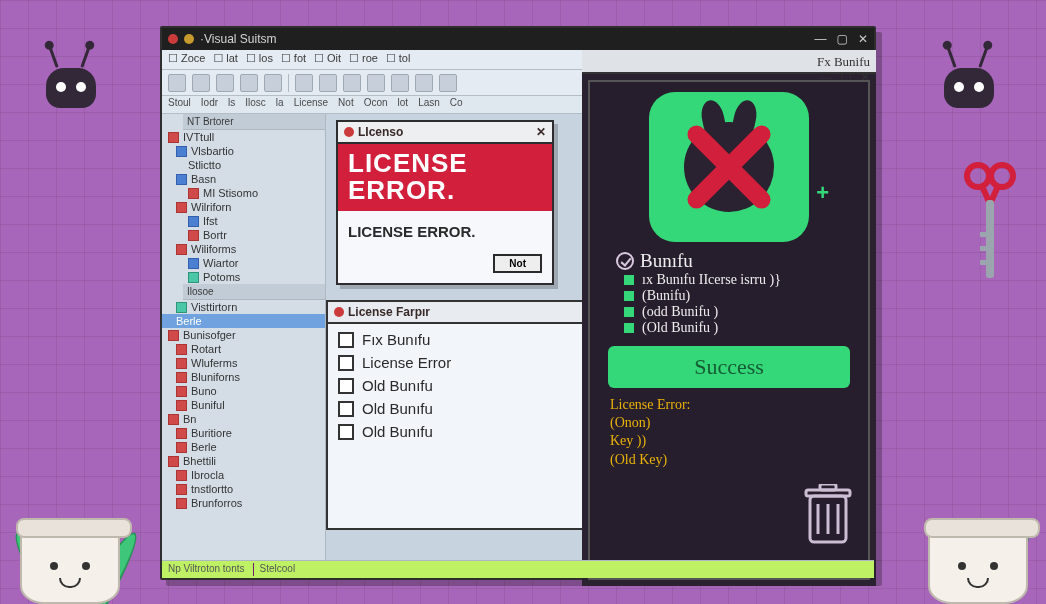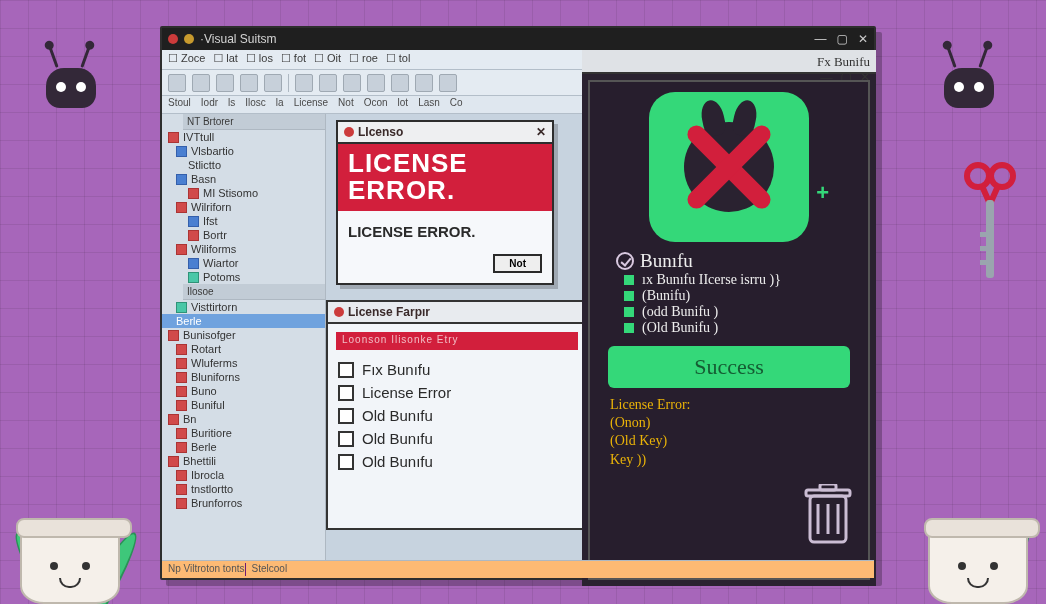--- a/index.html
+++ b/index.html
@@ -151,21 +151,21 @@
   .sq{width:10px;height:10px;background:#34d879;margin-right:2px;}
 
   .success-btn{
     margin:10px 10px 8px; padding:8px 0; text-align:center;
     background:#34d879;color:#155c33;font-family:"Comic Sans MS",cursive;
     font-size:22px;border-radius:6px;
   }
   .le-block{font-family:"Comic Sans MS",cursive;font-size:14px;color:#eab308;margin-left:12px;line-height:1.3;}
   .trash{position:absolute;right:14px;bottom:28px;}
 
-  .statusbar{position:absolute;bottom:0;left:0;right:0;height:18px;background:#fdba74;border-top:1px solid #aeb8c2;font-size:10px;color:#555;padding:2px 6px;display:flex;}
+  .statusbar{position:absolute;bottom:0;left:0;right:0;height:18px;background:#bef264;border-top:1px solid #aeb8c2;font-size:10px;color:#555;padding:2px 6px;display:flex;gap:8px;}
 </style>
 </head>
 <body>
 
 <div class="plant plant-left">
   <div class="leaves">
       <div class="leaf l1"></div>
       <div class="leaf l2"></div>
       <div class="leaf l3"></div>
       <div class="leaf l4"></div>
@@ -388,21 +388,20 @@
         <div class="dlg-btnrow">
           <button class="dlg-btn">Not</button>
         </div>
       </div>
 
       <div class="lic-panel">
         <div class="lic-title">
           <span class="dlgdot" style="width:10px;height:10px;border-radius:50%;background:#cc3b3b;"></span>
           <span>License Farpır</span>
         </div>
-        <div class="lic-redbar">Loonson Ilisonke Etry</div>
         <div class="checklist" id="checklist">
             <div class="check-item">
               <span class="checkbox"></span>
               <span>Fıx Bunıfu</span>
             </div>
             <div class="check-item">
               <span class="checkbox"></span>
               <span>License Error</span>
             </div>
             <div class="check-item">
@@ -462,22 +461,22 @@
           <div class="chk-line">
             <span class="sq"></span>
             <span>(Old Bunifu )</span>
           </div>
         </div>
       <div class="success-btn">Success</div>
       <div class="le-block">
         <div>License Error:</div>
         <div id="errlines">
             <div>(Onon)</div>
+            <div> Key ))</div>
             <div>(Old  Key)</div>
-            <div> Key ))</div>
           </div>
       </div>
       <div class="trash">
         <svg width="52" height="62" viewBox="0 0 52 62">
           <rect x="8" y="12" width="36" height="46" rx="4" fill="none" stroke="#cbbdd4" stroke-width="3"></rect>
           <line x1="16" y1="20" x2="16" y2="50" stroke="#cbbdd4" stroke-width="3"></line>
           <line x1="26" y1="20" x2="26" y2="50" stroke="#cbbdd4" stroke-width="3"></line>
           <line x1="36" y1="20" x2="36" y2="50" stroke="#cbbdd4" stroke-width="3"></line>
           <rect x="4" y="6" width="44" height="6" rx="2" fill="none" stroke="#cbbdd4" stroke-width="3"></rect>
           <rect x="18" y="0" width="16" height="6" rx="2" fill="none" stroke="#cbbdd4" stroke-width="3"></rect>

